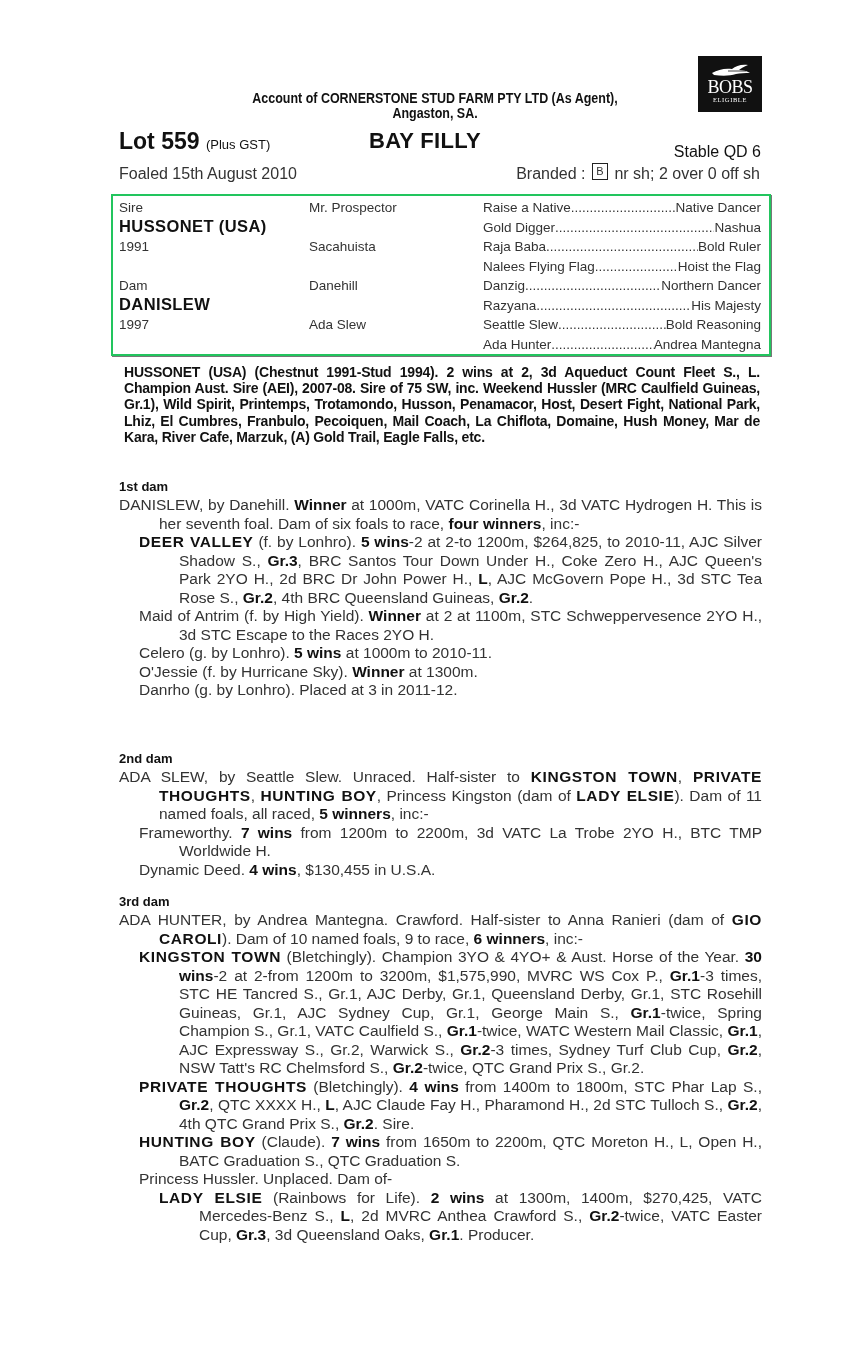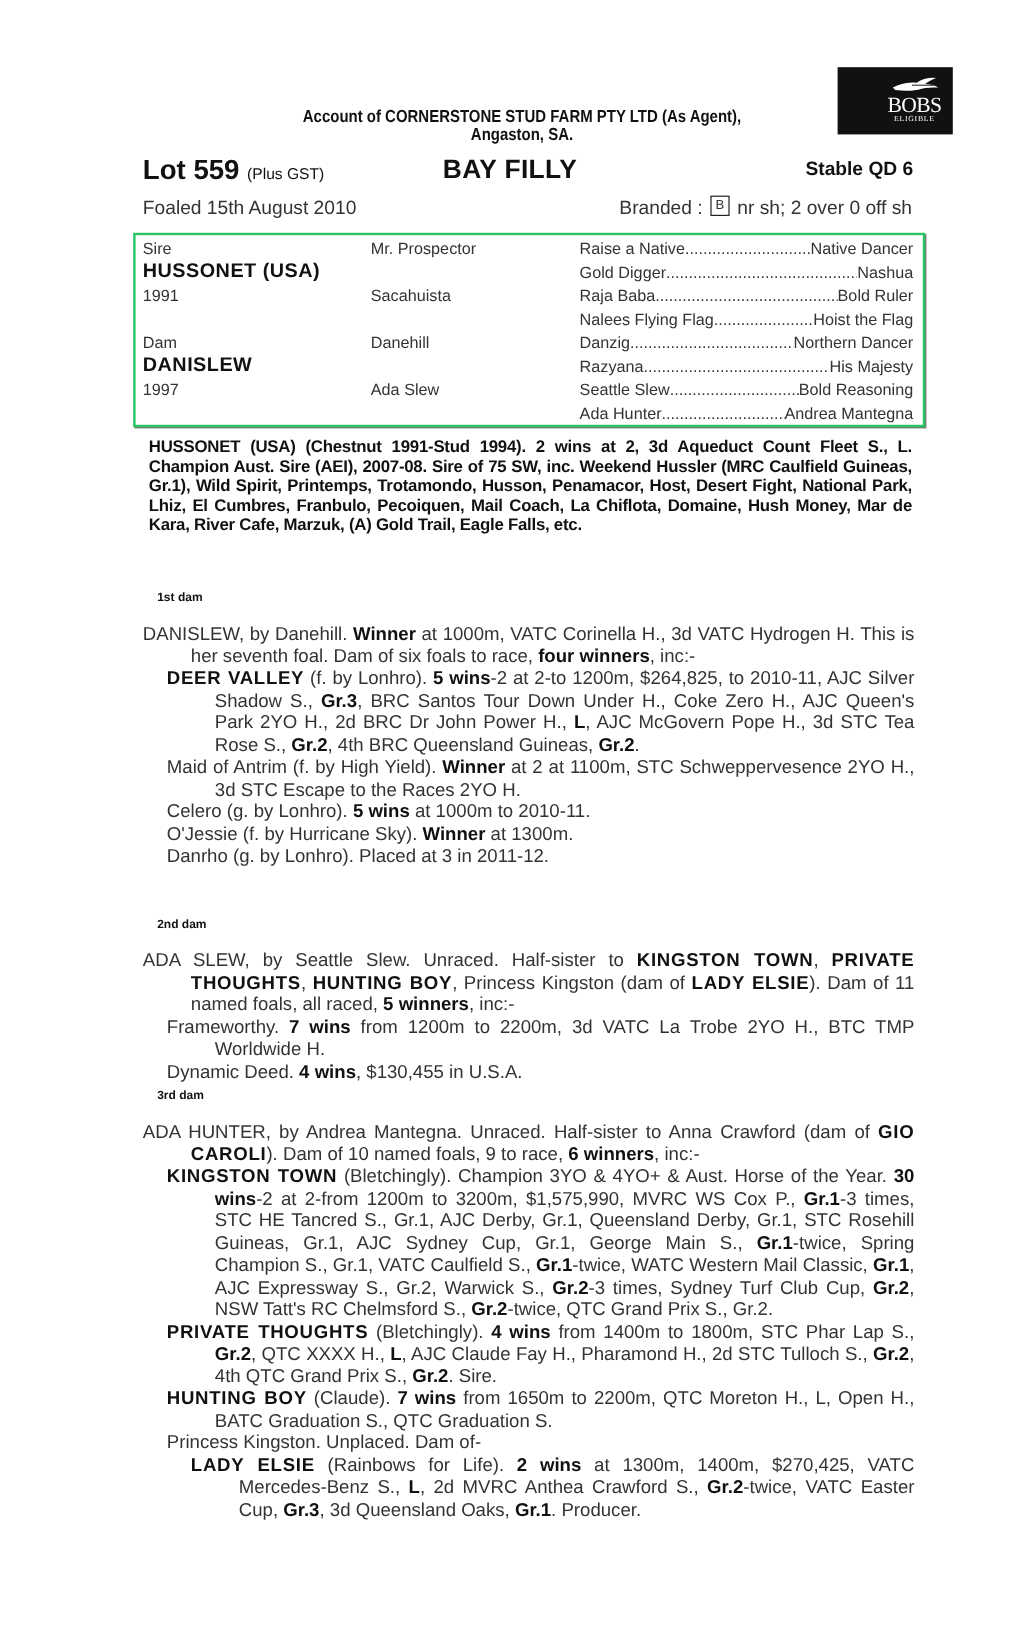--- a/index.html
+++ b/index.html
@@ -1,46 +1,46 @@
 <!DOCTYPE html>
 <html><head>
 <meta charset="utf-8">
 <style>
   html, body { margin: 0; padding: 0; background: #ffffff; }
   body { width: 860px; height: 1356px; position: relative; color: #111; font-family: "Liberation Sans", sans-serif; overflow: hidden; }
   .page { position: absolute; left: 0; top: 0; width: 860px; height: 1356px; }
 
-  .logo { position: absolute; left: 698px; top: 56px; width: 64px; height: 56px; background: #111; color: #fff; text-align: center; padding-left: 32px; }
+  .logo { position: absolute; left: 698px; top: 56px; width: 64px; height: 56px; background: #111; color: #fff; text-align: center; }
   .logo .bird { display: block; margin: 6px auto 0; width: 44px; height: 16px; }
   .logo .bobs { font-family: "Liberation Serif", serif; font-size: 18px; line-height: 16px; letter-spacing: -0.5px; display: block; margin-top: 1px; }
   .logo .elig { font-family: "Liberation Serif", serif; font-size: 6.5px; letter-spacing: 0.6px; display: block; margin-top: 1px; }
 
   .vendor { position: absolute; left: 200px; width: 470px; top: 91px; text-align: center; font-family: "Liberation Sans", sans-serif; font-weight: bold; font-size: 14.5px; line-height: 15px; transform: scaleX(0.86); transform-origin: center top; }
 
   .lotline { position: absolute; top: 128px; left: 119px; width: 642px; height: 26px; }
   .lot { position: absolute; left: 0; top: 0; font-weight: bold; font-size: 23px; line-height: 26px; }
   .lot .gst { font-weight: normal; font-size: 13px; }
   .sex { position: absolute; left: 250px; top: 0; font-weight: bold; font-size: 22px; line-height: 26px; letter-spacing: 0.3px; }
-  .stable { position: absolute; right: 0; top: 3px; font-weight: bold; font-size: 16px; line-height: 22px; }
+  .stable { position: absolute; right: 0; top: 13px; font-weight: normal; font-size: 16px; line-height: 22px; }
 
   .foaled { position: absolute; left: 119px; top: 165px; font-size: 16px; color: #333; }
   .branded { position: absolute; right: 100px; top: 163px; font-size: 16px; color: #333; }
   .brandbox { display: inline-block; width: 14px; height: 15px; border: 1px solid #222; font-size: 11px; line-height: 14px; text-align: center; vertical-align: 4px; margin: 0 2px; }
 
   .pedigree { position: absolute; left: 111px; top: 194px; width: 656px; height: 158px; border: 2px solid #22c55e; box-shadow: 1px 1px 0 #777; }
   .pedigree .cell { position: absolute; font-size: 13.5px; line-height: 19.5px; color: #333; white-space: nowrap; }
   .pedigree .big { font-weight: bold; font-size: 16.5px; color: #111; letter-spacing: 0.4px; }
   .pedigree .grand { position: absolute; left: 370px; width: 278px; font-size: 13.5px; line-height: 19.5px; color: #333; display: flex; white-space: nowrap; }
   .grand .dots { flex: 1; overflow: hidden; }
   .grand .dots::before { content: "................................................................................"; letter-spacing: 0; }
 
   .sirepara { position: absolute; left: 124px; top: 364px; width: 636px; font-weight: bold; font-size: 14px; line-height: 16.2px; text-align: justify; letter-spacing: -0.2px; }
 
   .section { position: absolute; left: 119px; width: 643px; font-size: 15.5px; line-height: 18.5px; color: #333; }
-  .section h3 { margin: 12px; font-size: 10px; font-weight: bold; color: #111; line-height: 18px; }
+  .section h3 { margin: 0; font-size: 13px; font-weight: bold; color: #111; line-height: 18px; }
   .p { text-align: justify; margin: 0; }
   .lvl0 { padding-left: 40px; text-indent: -40px; }
   .lvl1 { padding-left: 60px; text-indent: -40px; }
   .lvl2 { padding-left: 80px; text-indent: -40px; }
   .p .b { font-weight: bold; color: #111; }
   .p .bb { font-weight: bold; color: #111; letter-spacing: 0.6px; margin-top: 28px; }
 </style>
 </head>
 <body>
 
@@ -150,22 +150,22 @@
     <div>
         <p class="p lvl0"><span>ADA SLEW, by Seattle Slew. Unraced. Half-sister to </span><span class="bb">KINGSTON TOWN</span><span>, </span><span class="bb">PRIVATE THOUGHTS</span><span>, </span><span class="bb">HUNTING BOY</span><span>, Princess Kingston (dam of </span><span class="bb">LADY ELSIE</span><span>). Dam of 11 named foals, all raced, </span><span class="b">5 winners</span><span>, inc:-</span></p>
         <p class="p lvl1"><span>Frameworthy. </span><span class="b">7 wins</span><span> from 1200m to 2200m, 3d VATC La Trobe 2YO H., BTC TMP Worldwide H.</span></p>
         <p class="p lvl1"><span>Dynamic Deed. </span><span class="b">4 wins</span><span>, $130,455 in U.S.A.</span></p>
       </div>
   </div>
 
   <div class="section" style="top:893px">
     <h3>3rd dam</h3>
     <div>
-        <p class="p lvl0"><span>ADA HUNTER, by Andrea Mantegna. Unraced. Half-sister to Anna Crawford (dam of </span><span class="bb">GIO CAROLI</span><span>). Dam of 10 named foals, 9 to race, </span><span class="b">6 winners</span><span>, inc:-</span></p>
+        <p class="p lvl0"><span>ADA HUNTER, by Andrea Mantegna. Crawford. Half-sister to Anna Ranieri (dam of </span><span class="bb">GIO CAROLI</span><span>). Dam of 10 named foals, 9 to race, </span><span class="b">6 winners</span><span>, inc:-</span></p>
         <p class="p lvl1"><span class="bb">KINGSTON TOWN</span><span> (Bletchingly). Champion 3YO &amp; 4YO+ &amp; Aust. Horse of the Year. </span><span class="b">30 wins</span><span>-2 at 2-from 1200m to 3200m, $1,575,990, MVRC WS Cox P., </span><span class="b">Gr.1</span><span>-3 times, STC HE Tancred S., Gr.1, AJC Derby, Gr.1, Queensland Derby, Gr.1, STC Rosehill Guineas, Gr.1, AJC Sydney Cup, Gr.1, George Main S., </span><span class="b">Gr.1</span><span>-twice, Spring Champion S., Gr.1, VATC Caulfield S., </span><span class="b">Gr.1</span><span>-twice, WATC Western Mail Classic, </span><span class="b">Gr.1</span><span>, AJC Expressway S., Gr.2, Warwick S., </span><span class="b">Gr.2</span><span>-3 times, Sydney Turf Club Cup, </span><span class="b">Gr.2</span><span>, NSW Tatt's RC Chelmsford S., </span><span class="b">Gr.2</span><span>-twice, QTC Grand Prix S., Gr.2.</span></p>
         <p class="p lvl1"><span class="bb">PRIVATE THOUGHTS</span><span> (Bletchingly). </span><span class="b">4 wins</span><span> from 1400m to 1800m, STC Phar Lap S., </span><span class="b">Gr.2</span><span>, QTC XXXX H., </span><span class="b">L</span><span>, AJC Claude Fay H., Pharamond H., 2d STC Tulloch S., </span><span class="b">Gr.2</span><span>, 4th QTC Grand Prix S., </span><span class="b">Gr.2</span><span>. Sire.</span></p>
         <p class="p lvl1"><span class="bb">HUNTING BOY</span><span> (Claude). </span><span class="b">7 wins</span><span> from 1650m to 2200m, QTC Moreton H., L, Open H., BATC Graduation S., QTC Graduation S.</span></p>
-        <p class="p lvl1"><span>Princess Kingston. Unplaced. Dam of-</span></p>
+        <p class="p lvl1"><span>Princess Hussler. Unplaced. Dam of-</span></p>
         <p class="p lvl2"><span class="bb">LADY ELSIE</span><span> (Rainbows for Life). </span><span class="b">2 wins</span><span> at 1300m, 1400m, $270,425, VATC Mercedes-Benz S., </span><span class="b">L</span><span>, 2d MVRC Anthea Crawford S., </span><span class="b">Gr.2</span><span>-twice, VATC Easter Cup, </span><span class="b">Gr.3</span><span>, 3d Queensland Oaks, </span><span class="b">Gr.1</span><span>. Producer.</span></p>
       </div>
   </div>
 
 </div>
 
 </body></html>

